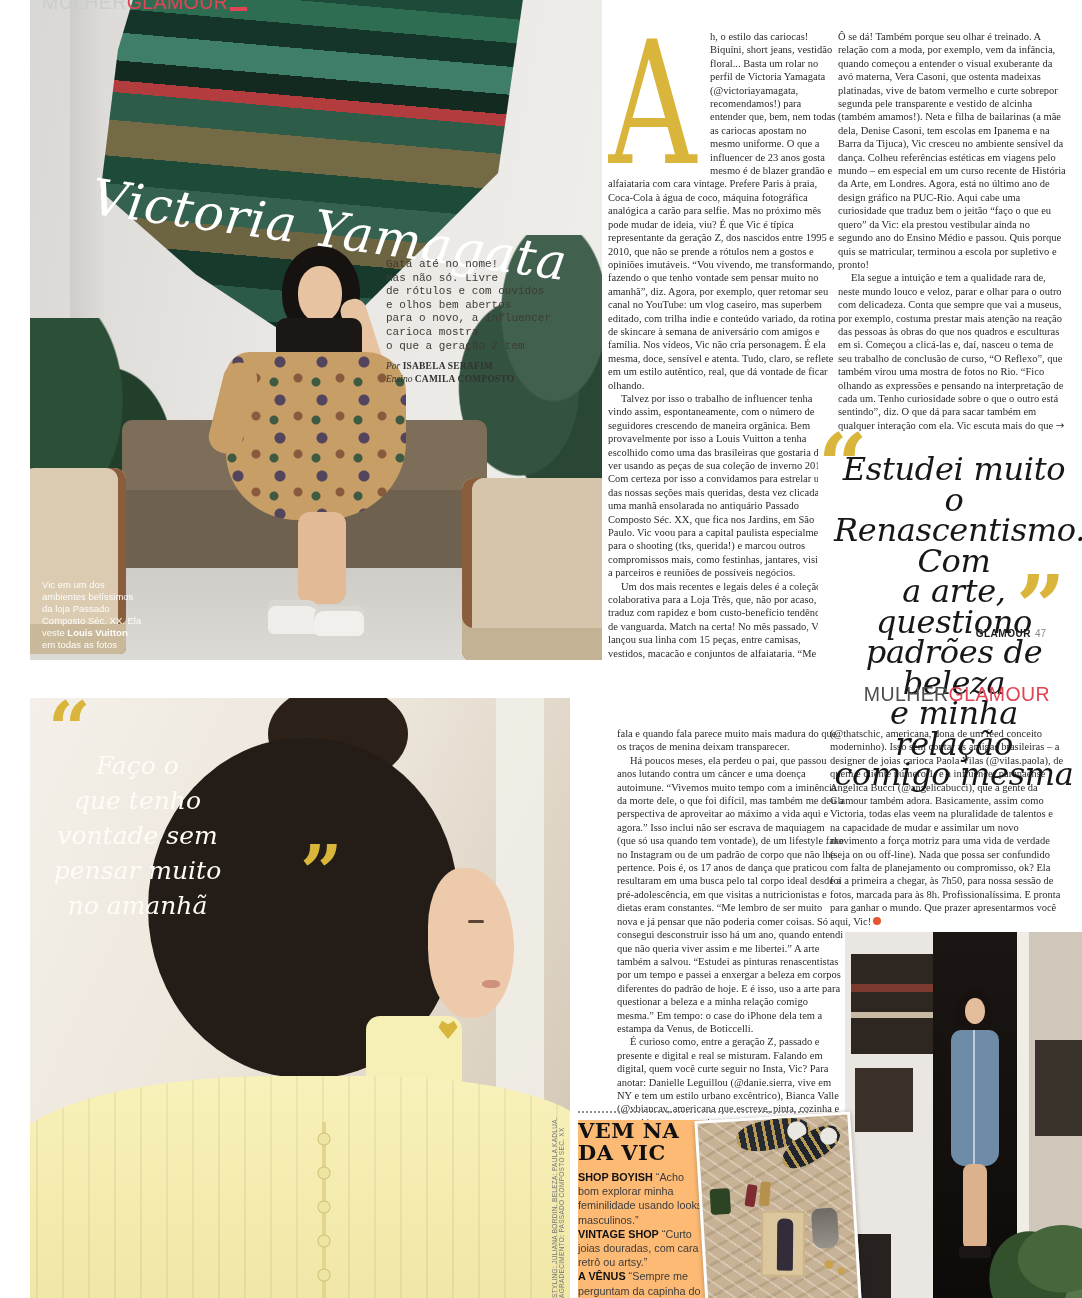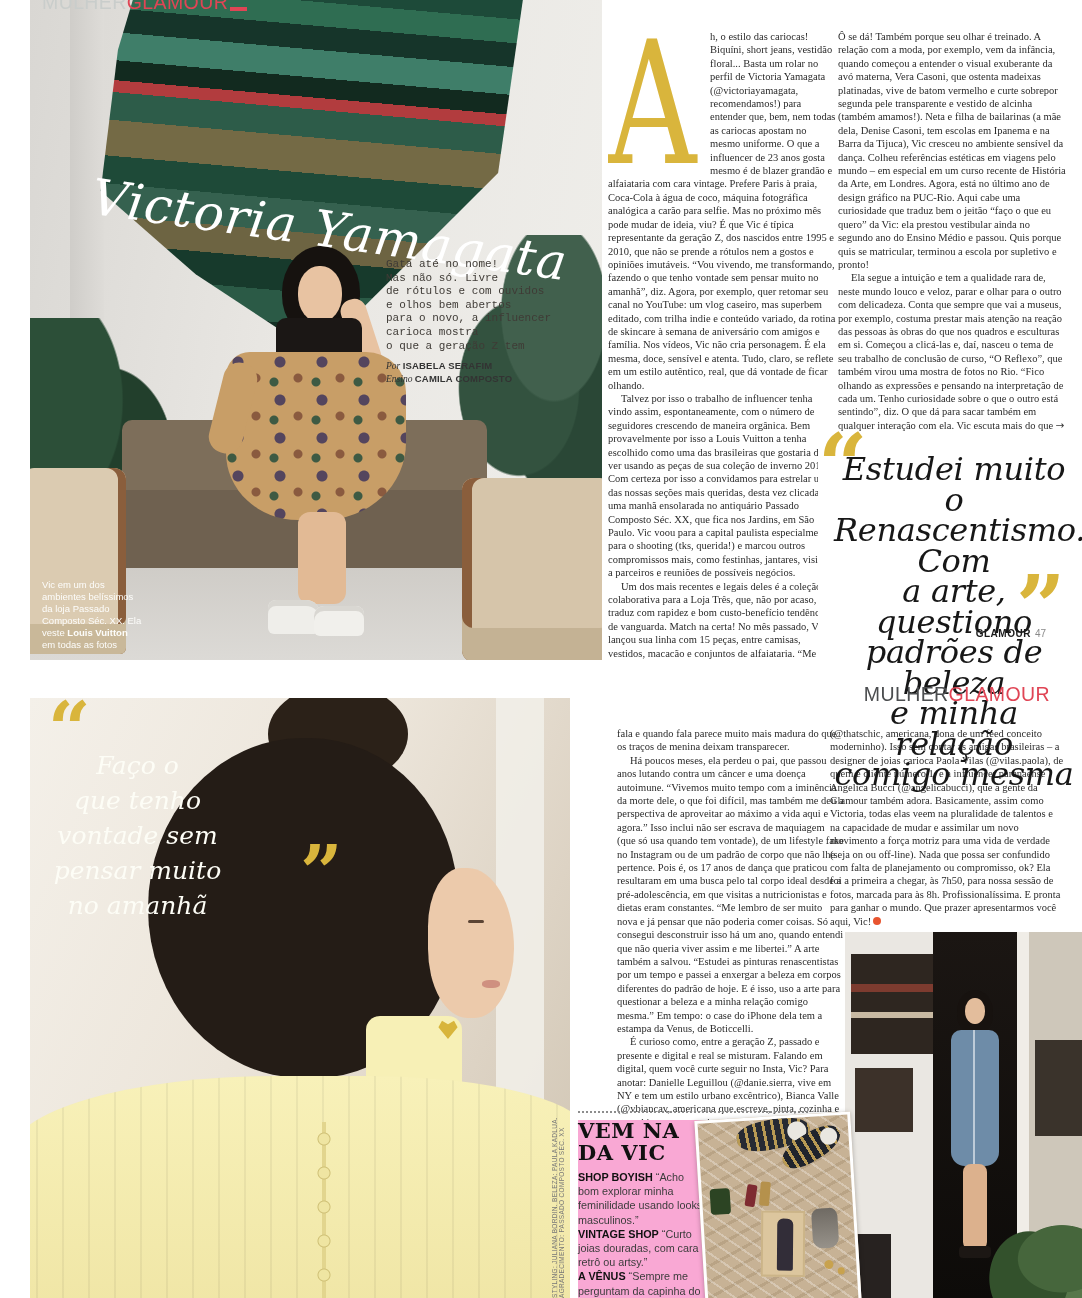--- a/index.html
+++ b/index.html
@@ -56,21 +56,21 @@
   .caption1{left:12px;top:565px;width:100px;z-index:3;color:#fdfdfb;
      font-family:"Liberation Sans",sans-serif;font-size:9.5px;line-height:12px;margin-top:14px;}
   
   .spread-title{left:96px;top:168px;margin:0;z-index:5;font-family:"DejaVu Serif",serif;font-style:italic;
      font-weight:400;font-size:50px;letter-spacing:1px;color:#ffffff;white-space:nowrap;
      transform:rotate(8deg);transform-origin:left top;}
   .intro{left:386px;top:258px;width:172px;z-index:5;font-family:"Liberation Mono",monospace;
      font-size:11px;line-height:13.6px;color:#3f3b36;white-space:pre-line;}
   .byline{left:386px;top:360px;z-index:5;font-size:9.5px;line-height:12.5px;color:#333;}
   .byline em{font-family:"Liberation Serif",serif;font-style:italic;}
-  .byline b{font-family:Liberation Sans, sans-serif;font-weight:bold;letter-spacing:.2px;}
+  .byline b{font-family:Liberation Serif, serif;font-weight:bold;letter-spacing:.2px;}
   
   .col{font-size:10.5px;line-height:13.4px;color:#2b2b2b;z-index:2;}
   .col p{margin:0;}
   .col p + p{text-indent:13px;}
   .col1-p1{left:608px;top:30px;width:228px;height:632px;overflow:hidden;}
   .col2-p1{left:838px;top:30px;width:228px;height:640px;overflow:hidden;}
   .dropcap{float:left;width:100px;text-align:left;font-family:"DejaVu Serif",serif;
      font-size:170px;line-height:140px;color:#d9b53c;transform:scaleX(.72);transform-origin:left top;
      margin:4px 2px 0 0;}
   .arrow{color:#3a3a3a;font-family:"DejaVu Sans",sans-serif;}
@@ -110,21 +110,21 @@
   .quote2-close{left:300px;top:836px;font-size:74px;z-index:5;position:absolute;}
   .quote2-text{left:45px;top:748px;width:185px;z-index:5;text-align:center;
      font-family:"DejaVu Serif",serif;font-style:italic;font-size:25px;line-height:35px;
      color:#fdfdf6;white-space:pre-line;}
   
   .col1-p2{left:583px;top:727px;width:228px;height:560px;overflow:hidden;margin-left:34px;}
   .col2-p2{left:830px;top:727px;width:234px;height:560px;overflow:hidden;}
   .end-dot{display:inline-block;width:8px;height:8px;border-radius:50%;background:#e8542f;margin-left:2px;}
   .dotline{left:578px;top:1111px;width:230px;border-top:2px dotted #8d8d8d;z-index:4;}
   
-  .vembox{left:578px;top:1120px;width:128px;height:178px;background:#f9a8d4;z-index:4;}
+  .vembox{left:578px;top:1120px;width:128px;height:178px;background:#fdba74;z-index:4;}
   .vem-title{font-family:"DejaVu Serif",serif;font-weight:bold;font-size:21px;line-height:22px;
      letter-spacing:.5px;color:#111;white-space:pre-line;margin:0 0 6px 0;}
   .vem-item{margin:0;font-family:"Liberation Sans",sans-serif;font-size:10.8px;line-height:14.2px;color:#3c3c3c;}
   .vem-item b{color:#111;}
   
   .photo3{left:700px;top:1116px;width:150px;height:184px;z-index:5;overflow:hidden;
      transform:rotate(-3.5deg);border:3px solid #fff;box-shadow:0 1px 5px rgba(0,0,0,.28);
      background-color:#c7b295;
      background-image:repeating-linear-gradient(38deg,rgba(255,255,255,.28) 0 2px,transparent 2px 11px),
        repeating-linear-gradient(-25deg,rgba(120,95,60,.18) 0 3px,transparent 3px 14px);}

